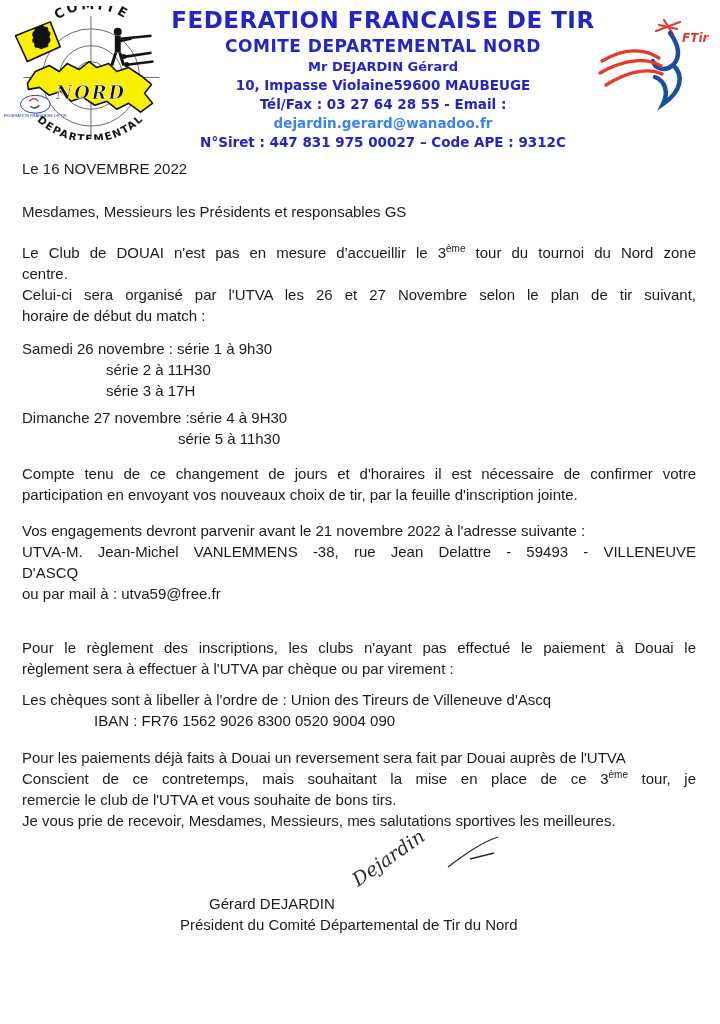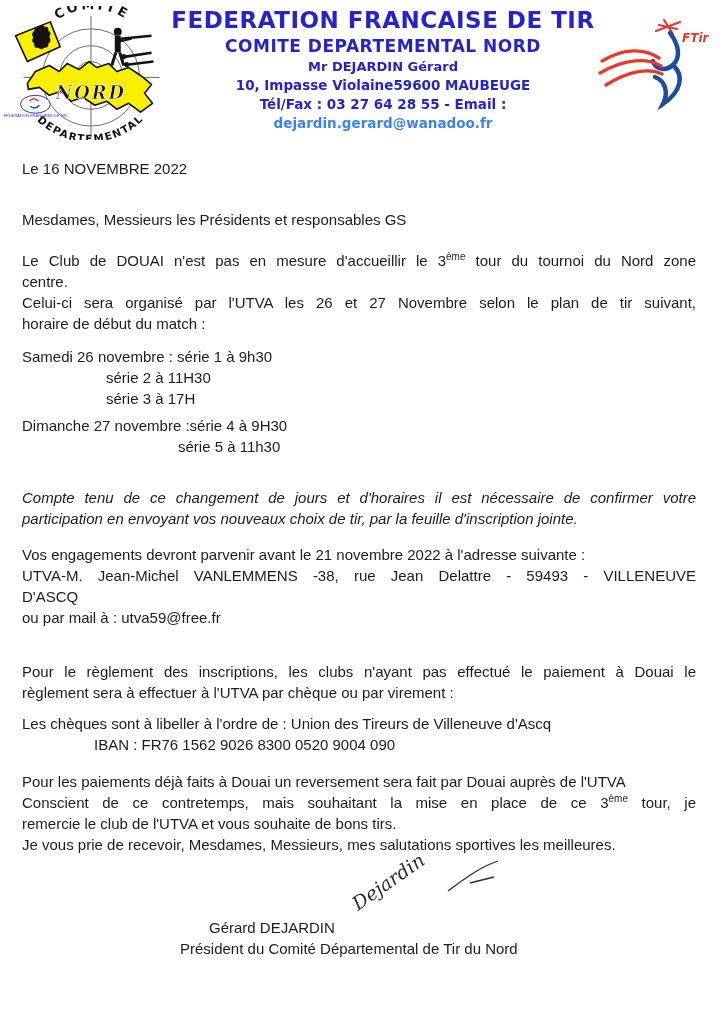--- a/index.html
+++ b/index.html
@@ -22,32 +22,32 @@
   .org-subtitle{font-size:17px;font-weight:bold;letter-spacing:.5px;line-height:23px;}
   .org-name{font-size:13px;font-weight:bold;line-height:18px;}
   .org-address{font-size:13.5px;font-weight:bold;line-height:19px;}
   .org-telfax{font-size:13.5px;font-weight:bold;line-height:19px;}
   .org-siret{font-size:13.5px;font-weight:bold;line-height:19px;}
   .email{color:#3b82f6;cursor:pointer;text-align:center;}
   
   .body{padding:0 24px 0 22px;font-size:15px;line-height:21px;}
   .date{margin-top:18px;padding-right:36px;}
   .subject{margin-top:22px;}
-  .salutation{margin-top:30px;}
+  .salutation{margin-top:22px;}
   .p-douai{margin-top:20px;}
   .jl{display:block;text-align:justify;text-align-last:justify;}
   .ln{display:block;}
   sup{font-size:10px;line-height:0;vertical-align:super;}
   b{font-weight:normal;}
   .sched{margin-top:12px;}
   .sched .ln{display:block;}
   .ind-a{margin-left:84px;}
   .ind-b{margin-left:156px;}
   .sched-gap{height:6px;}
-  .p-confirm{margin-top:30px;font-style:italic;}
+  .p-confirm{margin-top:14px;}
   .p-engage{margin-top:15px;}
   .p-reglement{margin-top:33px;}
   .cheques{margin-top:10px;}
   .iban{margin-left:72px;}
   .p-reversement{margin-top:16px;}
   .p-closing{}
   .sig-scrawl{margin:2px 0 0 330px;height:60px;}
   .sig-name{margin-left:187px;}
   .sig-title{margin-left:158px;}
 </style>
@@ -109,20 +109,21 @@
         <text x="86" y="94" font-size="18" font-weight="bold" text-anchor="middle" fill="#131313" stroke="#ffffff" stroke-width="0.6" letter-spacing="2" font-family="DejaVu Serif, serif" font-style="italic">NORD</text>
       </svg>
     </div>
 
     <div class="head-center">
       <div class="org-title">FEDERATION FRANCAISE DE TIR</div>
       <div class="org-subtitle">COMITE DEPARTEMENTAL NORD</div>
       <div class="org-name">Mr DEJARDIN Gérard</div>
       <div class="org-address">10, Impasse Violaine59600 MAUBEUGE</div>
       <div class="org-telfax"><span>Tél/Fax : 03 27 64 28 55 - Email : </span><span class="email">dejardin.gerard@wanadoo.fr</span></div>
+      <div class="org-siret">N°Siret : 447 831 975 00027 – Code APE : 9312C</div>
     </div>
 
     <div class="logo-right">
       <svg width="120" height="112" viewBox="0 0 120 110">
         <g stroke="#e8382c" stroke-width="2.2" stroke-linecap="round">
           <path d="M60,16 L84,7" fill="none"></path>
           <path d="M68,5 L77,19" fill="none"></path>
           <path d="M63,10 L81,14" fill="none"></path>
         </g>
         <text x="86" y="27" font-size="12" font-weight="bold" font-style="italic" fill="#e8382c" font-family="DejaVu Sans, sans-serif">FTir</text>

